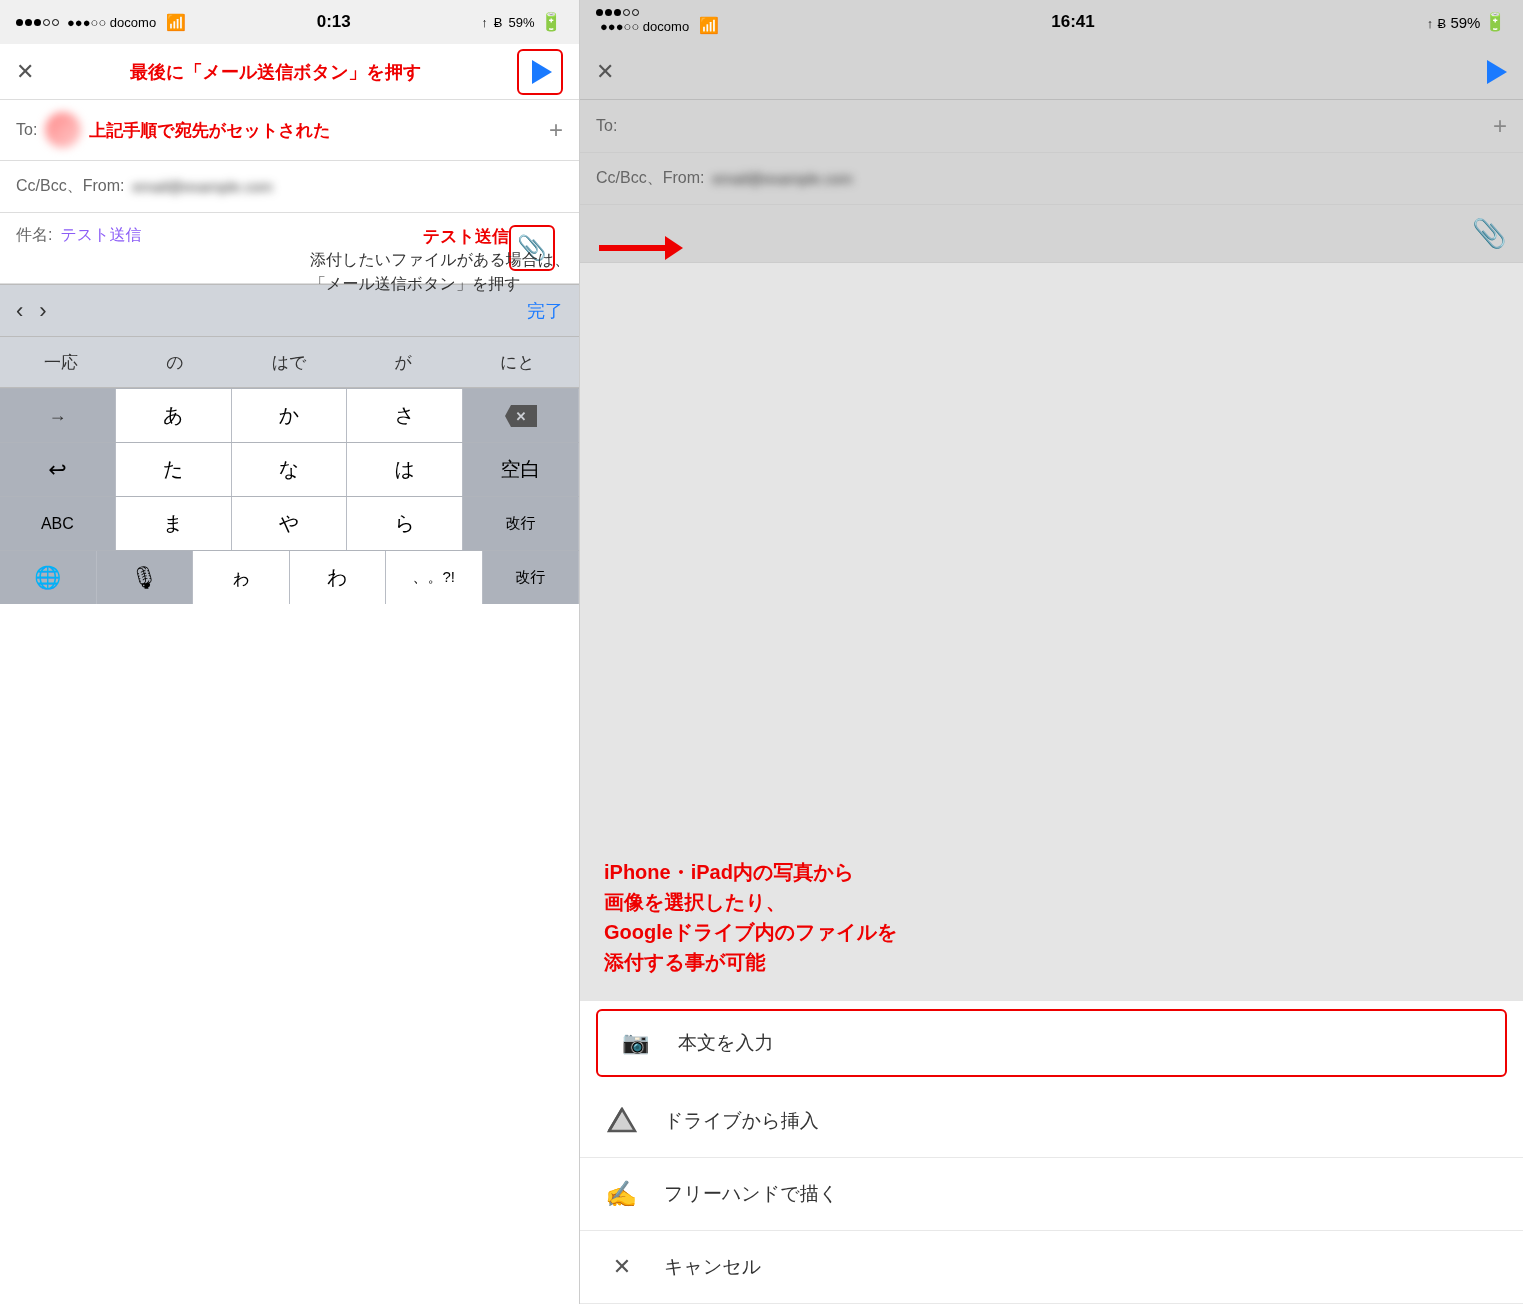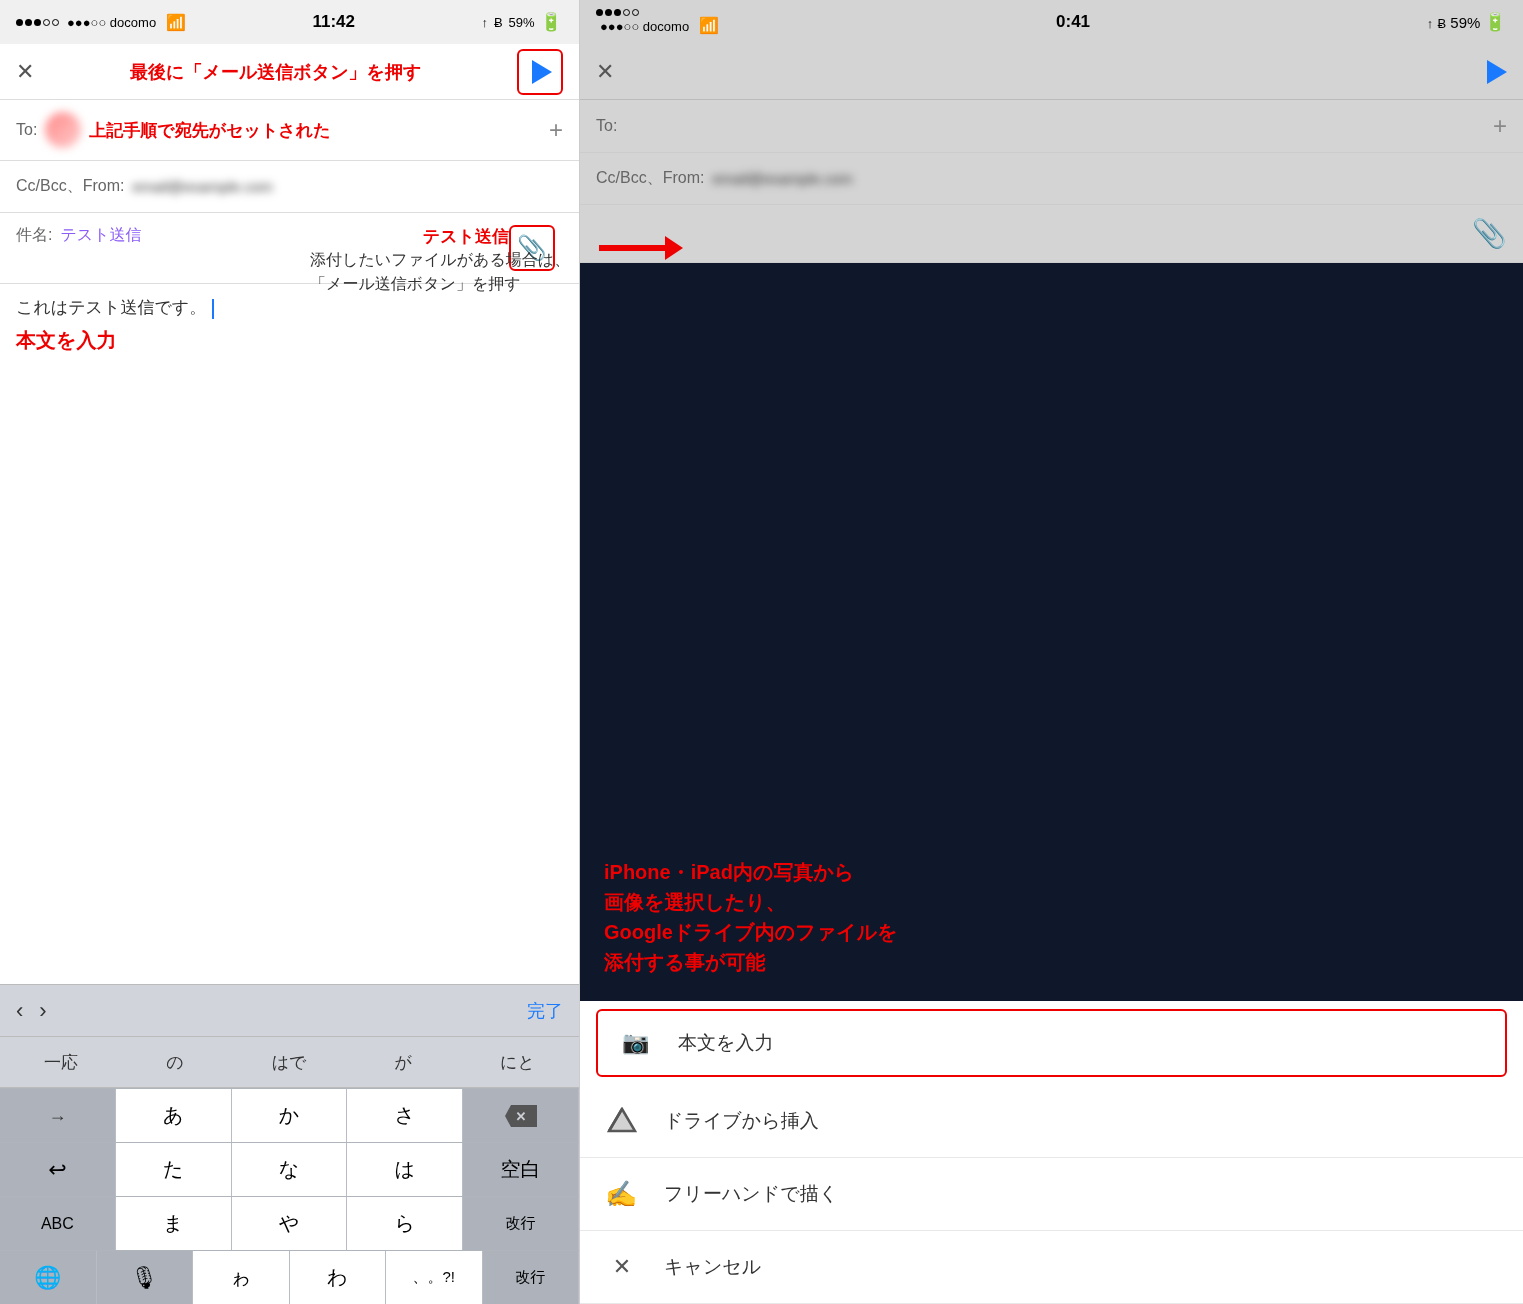--- a/index.html
+++ b/index.html
@@ -320,21 +320,21 @@
 
     .attachment-icon-blue {
       font-size: 28px;
       color: #1a7aff;
       cursor: pointer;
     }
 
     
     .gray-body-area {
       flex: 1;
-      background: #0f172a;
+      background: #e5e5e5;
       display: flex;
       flex-direction: column;
       align-items: flex-start;
       justify-content: flex-end;
       padding: 24px;
     }
     .gray-annotation {
       color: #e00;
       font-size: 20px;
       font-weight: 700;
@@ -378,21 +378,21 @@
       <div class="signal-dots">
         <div class="signal-dot"></div>
         <div class="signal-dot"></div>
         <div class="signal-dot"></div>
         <div class="signal-dot empty"></div>
         <div class="signal-dot empty"></div>
       </div>
       <span style="font-size:13px;margin-left:4px;">●●●○○ docomo</span>
       <span style="margin-left:6px;font-size:16px;">📶</span>
     </div>
-    <span class="center-time">11:42</span>
+    <span class="center-time">0:13</span>
     <div class="right-status">
       <span style="font-size:13px;">↑</span>
       <span style="font-size:13px;">Ƀ</span>
       <span>59%</span>
       <span style="font-size:18px;">🔋</span>
     </div>
   </div>
 
   <div class="top-toolbar">
     <span class="close-btn">✕</span>
@@ -427,25 +427,20 @@
         <div style="position:absolute;right:-14px;top:-9px;width:0;height:0;border-top:12px solid transparent;border-bottom:12px solid transparent;border-left:18px solid #e00;"></div>
       </div>
     </div>
   </div>
 
   <div style="position:absolute;left:310px;top:248px;z-index:10;font-size:16px;color:#333;line-height:1.5;pointer-events:none;">
     <span>添付したいファイルがある場合は、
 「メール送信ボタン」を押す</span>
   </div>
 
-  <div class="mail-body">
-    <span class="body-text">これはテスト送信です。</span>
-    <span class="cursor"></span>
-    <div class="body-annotation">本文を入力</div>
-  </div>
 
   <div class="keyboard-toolbar">
     <div class="keyboard-nav">
       <span class="nav-arrow">‹</span>
       <span class="nav-arrow">›</span>
     </div>
     <span class="done-btn">完了</span>
   </div>
 
   <div class="suggestion-bar">
@@ -507,21 +502,21 @@
       <div class="signal-dots">
         <div class="signal-dot"></div>
         <div class="signal-dot"></div>
         <div class="signal-dot"></div>
         <div class="signal-dot empty"></div>
         <div class="signal-dot empty"></div>
       </div>
       <span style="font-size:13px;margin-left:4px;">●●●○○ docomo</span>
       <span style="margin-left:6px;font-size:16px;">📶</span>
     </div>
-    <span style="font-weight:600;font-size:17px;">0:41</span>
+    <span style="font-weight:600;font-size:17px;">16:41</span>
     <div class="right-status">
       <span style="font-size:13px;">↑</span>
       <span style="font-size:13px;">Ƀ</span>
       <span>59%</span>
       <span style="font-size:18px;">🔋</span>
     </div>
   </div>
 
   <div class="right-toolbar">
     <span class="close-btn" style="color:#555;">✕</span>

